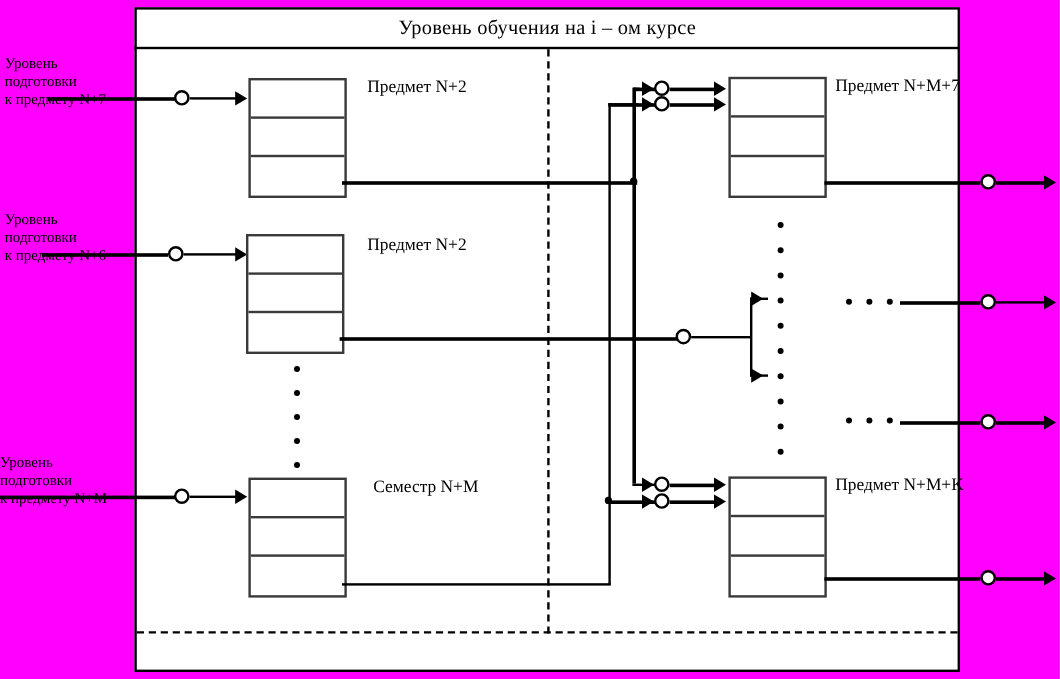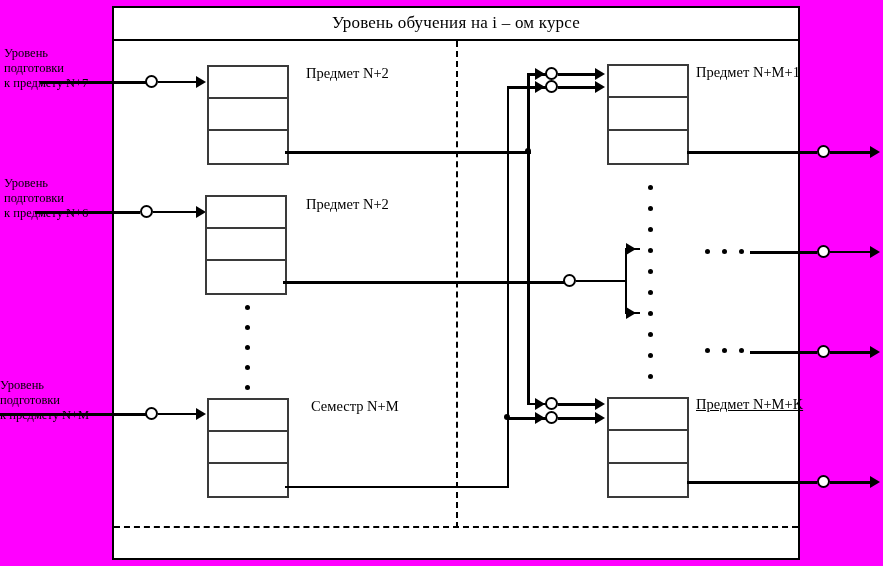--- a/index.html
+++ b/index.html
@@ -177,28 +177,28 @@
   <div class="ah" style="left:535px;top:412px;"></div>
   <div class="node" style="left:545px;top:411px;"></div>
   <div class="hl" style="left:558px;top:417px;width:38px;"></div>
   <div class="ah" style="left:595px;top:412px;"></div>
 
   <div class="sbox" style="left:607px;top:64px;width:82px;height:101px;">
     <div class="cell"></div>
     <div class="cell"></div>
     <div class="cell"></div>
   </div>
-  <div class="cap" style="left:696px;top:64px;">Предмет N+M+1</div>
+  <div class="cap" style="left:696px;top:64px;">Предмет N+M+7</div>
 
   <div class="sbox" style="left:607px;top:397px;width:82px;height:101px;">
     <div class="cell"></div>
     <div class="cell"></div>
     <div class="cell"></div>
   </div>
-  <div class="cap" style="left:696px;top:396px;text-decoration:underline;">Предмет N+M+K</div>
+  <div class="cap" style="left:696px;top:396px;">Предмет N+M+K</div>
 
   <div class="vdots">
     <div class="dot" style="left:648px;top:185px;"></div>
     <div class="dot" style="left:648px;top:206px;"></div>
     <div class="dot" style="left:648px;top:227px;"></div>
     <div class="dot" style="left:648px;top:248px;"></div>
     <div class="dot" style="left:648px;top:269px;"></div>
     <div class="dot" style="left:648px;top:290px;"></div>
     <div class="dot" style="left:648px;top:311px;"></div>
     <div class="dot" style="left:648px;top:332px;"></div>

